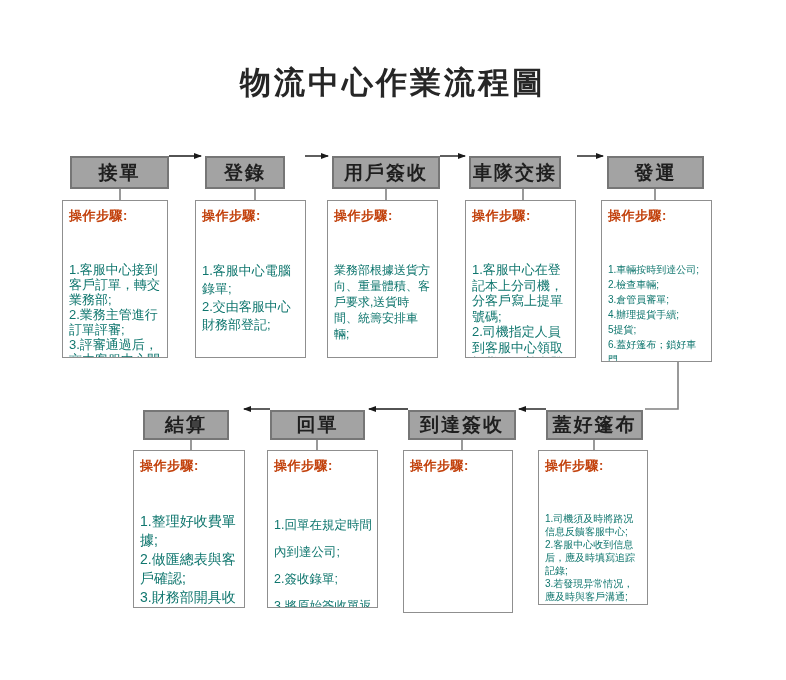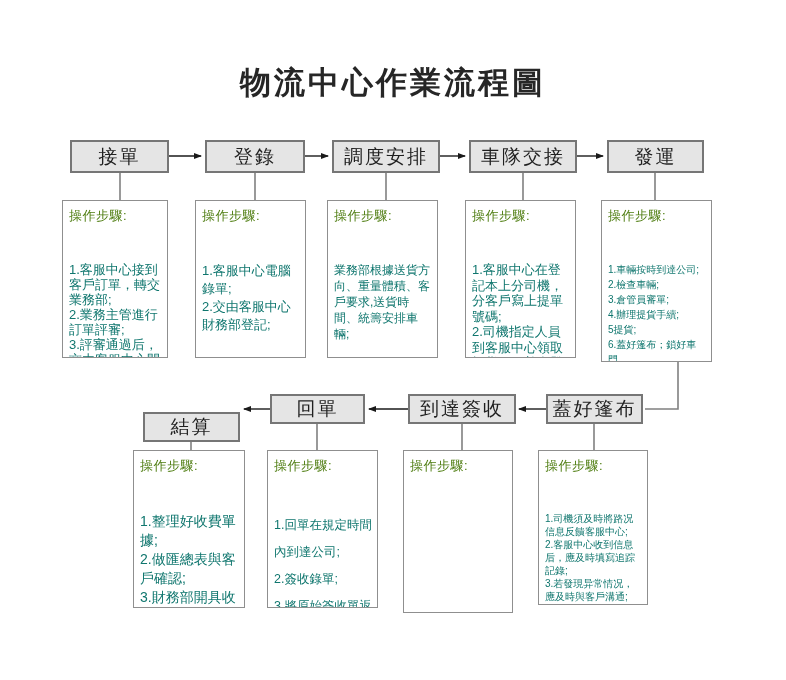--- a/index.html
+++ b/index.html
@@ -1,27 +1,27 @@
 <!DOCTYPE html>
 <html><head>
 <meta charset="utf-8">
 <style>
   html,body{margin:0;padding:0;background:#ffffff;}
   body{font-family:"Liberation Sans","DejaVu Sans",sans-serif;color:#2d2d2d;}
   .canvas{position:relative;width:786px;height:680px;background:#ffffff;overflow:hidden;border-radius:8px;}
   .connectors{position:absolute;left:0;top:0;width:786px;height:680px;z-index:1;}
   .title{position:absolute;left:0;top:62px;width:786px;margin:0;text-align:center;
          font-size:31px;font-weight:bold;letter-spacing:3px;color:#262626;z-index:2;}
-  .fnode{position:absolute;height:33px;background:#e5e5e5;border:2px solid #767676;
+  .fnode{position:absolute;height:33px;background:#a3a3a3;border:2px solid #767676;
          box-sizing:border-box;display:flex;align-items:center;justify-content:center;
-         font-size:19px;font-weight:normal;letter-spacing:2px;color:#1f1f1f;z-index:3;}
+         font-size:19px;font-weight:bold;letter-spacing:2px;color:#1f1f1f;z-index:3;margin-top:16px;}
   .fnode-b{height:30px;}
   .dbox{position:absolute;background:#ffffff;border:1.5px solid #8f8f8f;
         box-sizing:border-box;padding:6px 5px 4px 6px;overflow:hidden;z-index:3;}
-  .dtitle{color:#4d7c0f;font-weight:normal;font-size:13px;margin-bottom:7px;letter-spacing:0.5px;}
+  .dtitle{color:#c2410c;font-weight:bold;font-size:13px;margin-bottom:7px;letter-spacing:0.5px;}
   .dbody{white-space:pre-line;color:#0f766e;margin-top:37px;}
 </style>
 </head>
 <body>
 
 <div class="canvas">
 
   <svg class="connectors" viewBox="0 0 786 680" xmlns="http://www.w3.org/2000/svg">
     <defs>
       <marker id="ah" markerWidth="8" markerHeight="6" refX="7" refY="3" orient="auto" markerUnits="userSpaceOnUse">
@@ -48,23 +48,23 @@
 
     <line x1="191" y1="424" x2="191" y2="450" stroke="#808080" stroke-width="1.6"></line>
     <line x1="317" y1="424" x2="317" y2="450" stroke="#808080" stroke-width="1.6"></line>
     <line x1="462" y1="424" x2="462" y2="450" stroke="#808080" stroke-width="1.6"></line>
     <line x1="594" y1="424" x2="594" y2="450" stroke="#808080" stroke-width="1.6"></line>
   </svg>
 
   <h1 class="title">物流中心作業流程圖</h1>
 
   <div class="fnode" style="left:70px;top:140px;width:99px">接單</div>
-  <div class="fnode" style="left:205px;top:140px;width:100px">登錄</div>
-  <div class="fnode" style="left:332px;top:140px;width:108px">調度安排</div>
-  <div class="fnode" style="left:469px;top:140px;width:108px">車隊交接</div>
+  <div class="fnode" style="left:205px;top:140px;width:80px">登錄</div>
+  <div class="fnode" style="left:332px;top:140px;width:108px">用戶簽收</div>
+  <div class="fnode" style="left:469px;top:140px;width:92px">車隊交接</div>
   <div class="fnode" style="left:607px;top:140px;width:97px">發運</div>
 
   <div class="dbox" style="left:62px;top:200px;width:106px;height:158px">
     <div class="dtitle">操作步驟:</div>
     <div class="dbody" style="font-size:13px;line-height:15px">1.客服中心接到客戶訂單，轉交業務部;
 2.業務主管進行訂單評審;
 3.評審通過后，交由客服中心開單處開單雙方確認;</div>
   </div>
   <div class="dbox" style="left:195px;top:200px;width:111px;height:158px">
     <div class="dtitle">操作步驟:</div>
@@ -84,21 +84,21 @@
     <div class="dtitle">操作步驟:</div>
     <div class="dbody" style="font-size:10px;line-height:15px">1.車輛按時到達公司;
 2.檢查車輛;
 3.倉管員審單;
 4.辦理提貨手續;
 5提貨;
 6.蓋好篷布；鎖好車門,
 7.辦理交接手續;</div>
   </div>
 
-  <div class="fnode fnode-b" style="left:143px;top:412px;width:97px">結算</div>
+  <div class="fnode fnode-b" style="left:143px;top:394px;width:86px">結算</div>
   <div class="fnode fnode-b" style="left:270px;top:394px;width:95px">回單</div>
   <div class="fnode fnode-b" style="left:408px;top:394px;width:108px">到達簽收</div>
   <div class="fnode fnode-b" style="left:546px;top:394px;width:97px">蓋好篷布</div>
 
   <div class="dbox" style="left:133px;top:450px;width:112px;height:158px">
     <div class="dtitle">操作步驟:</div>
     <div class="dbody" style="font-size:14px;line-height:19px">1.整理好收費單據;
 2.做匯總表與客戶確認;
 3.財務部開具收據或憑托運單向客戶收費;</div>
   </div>

